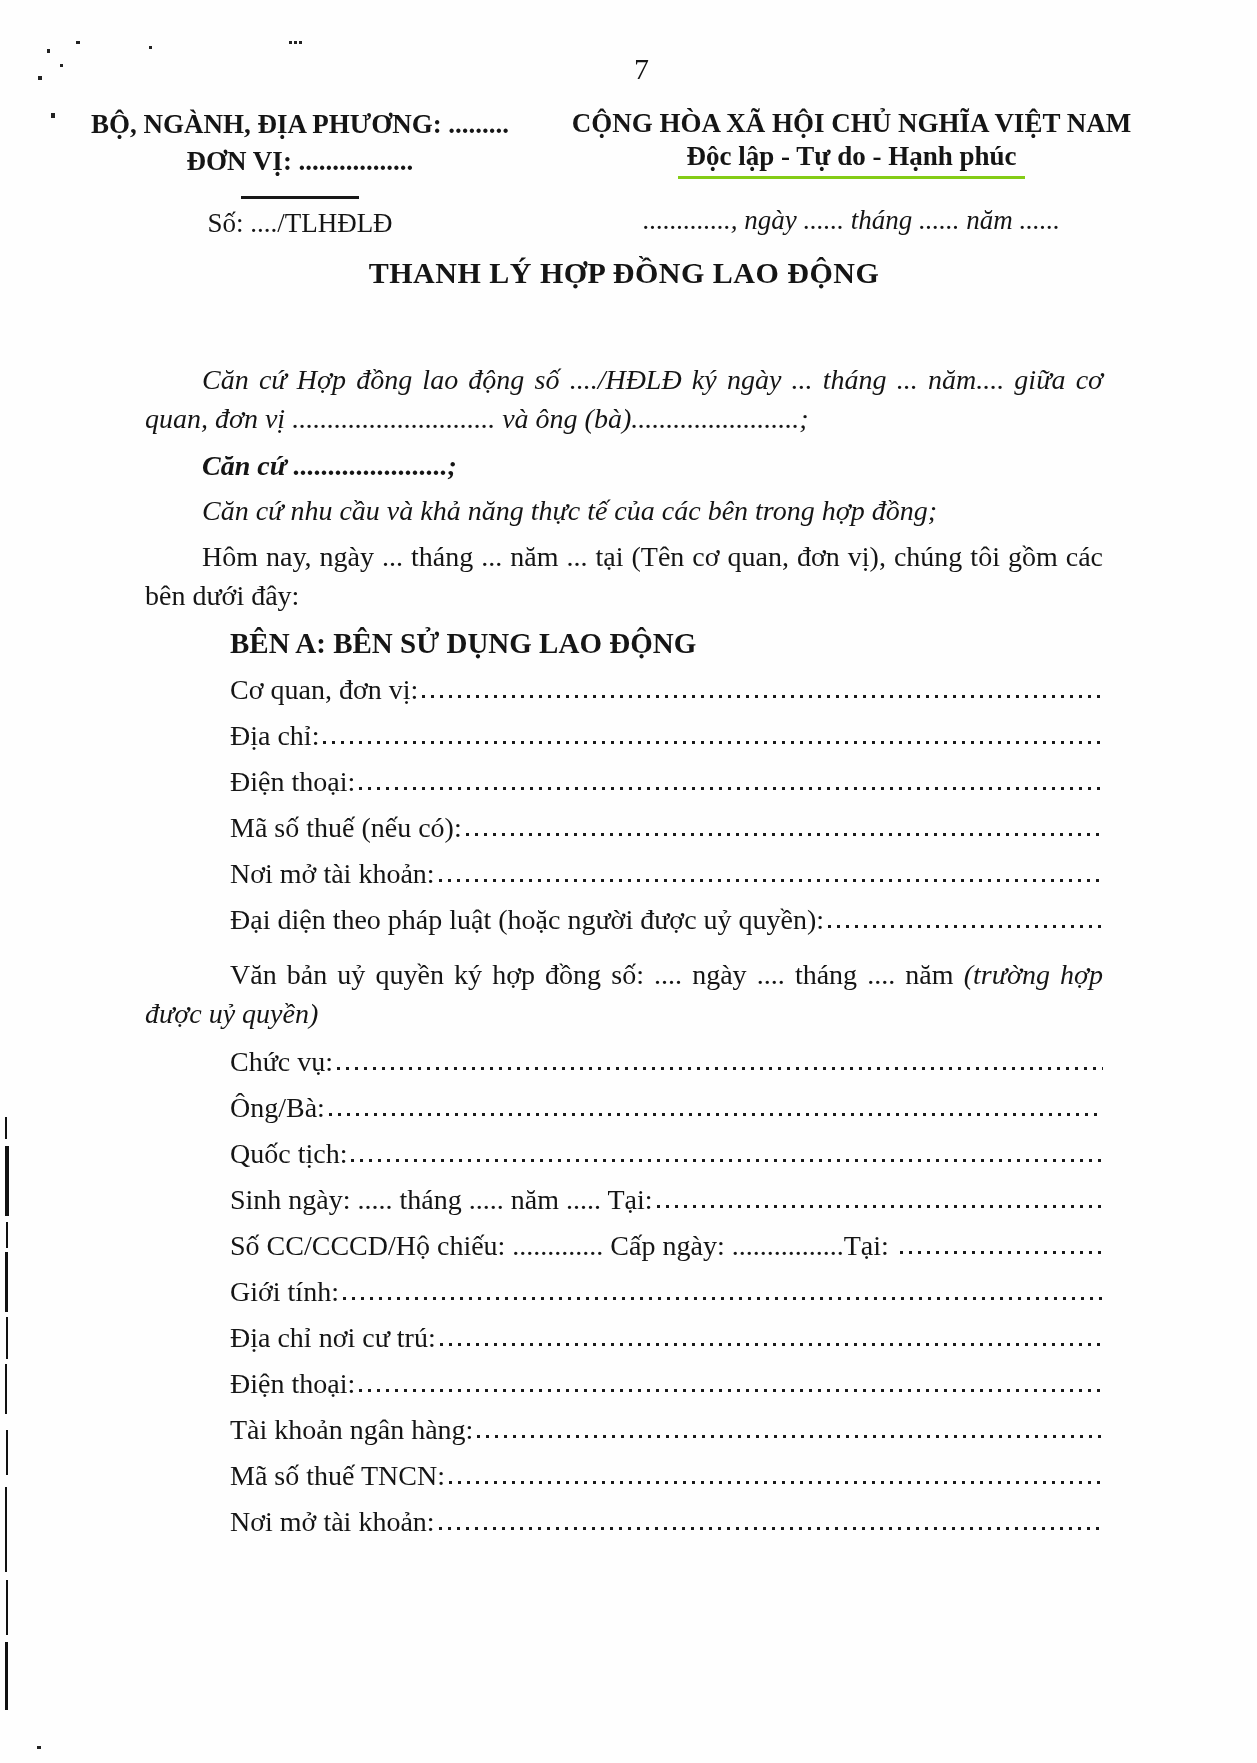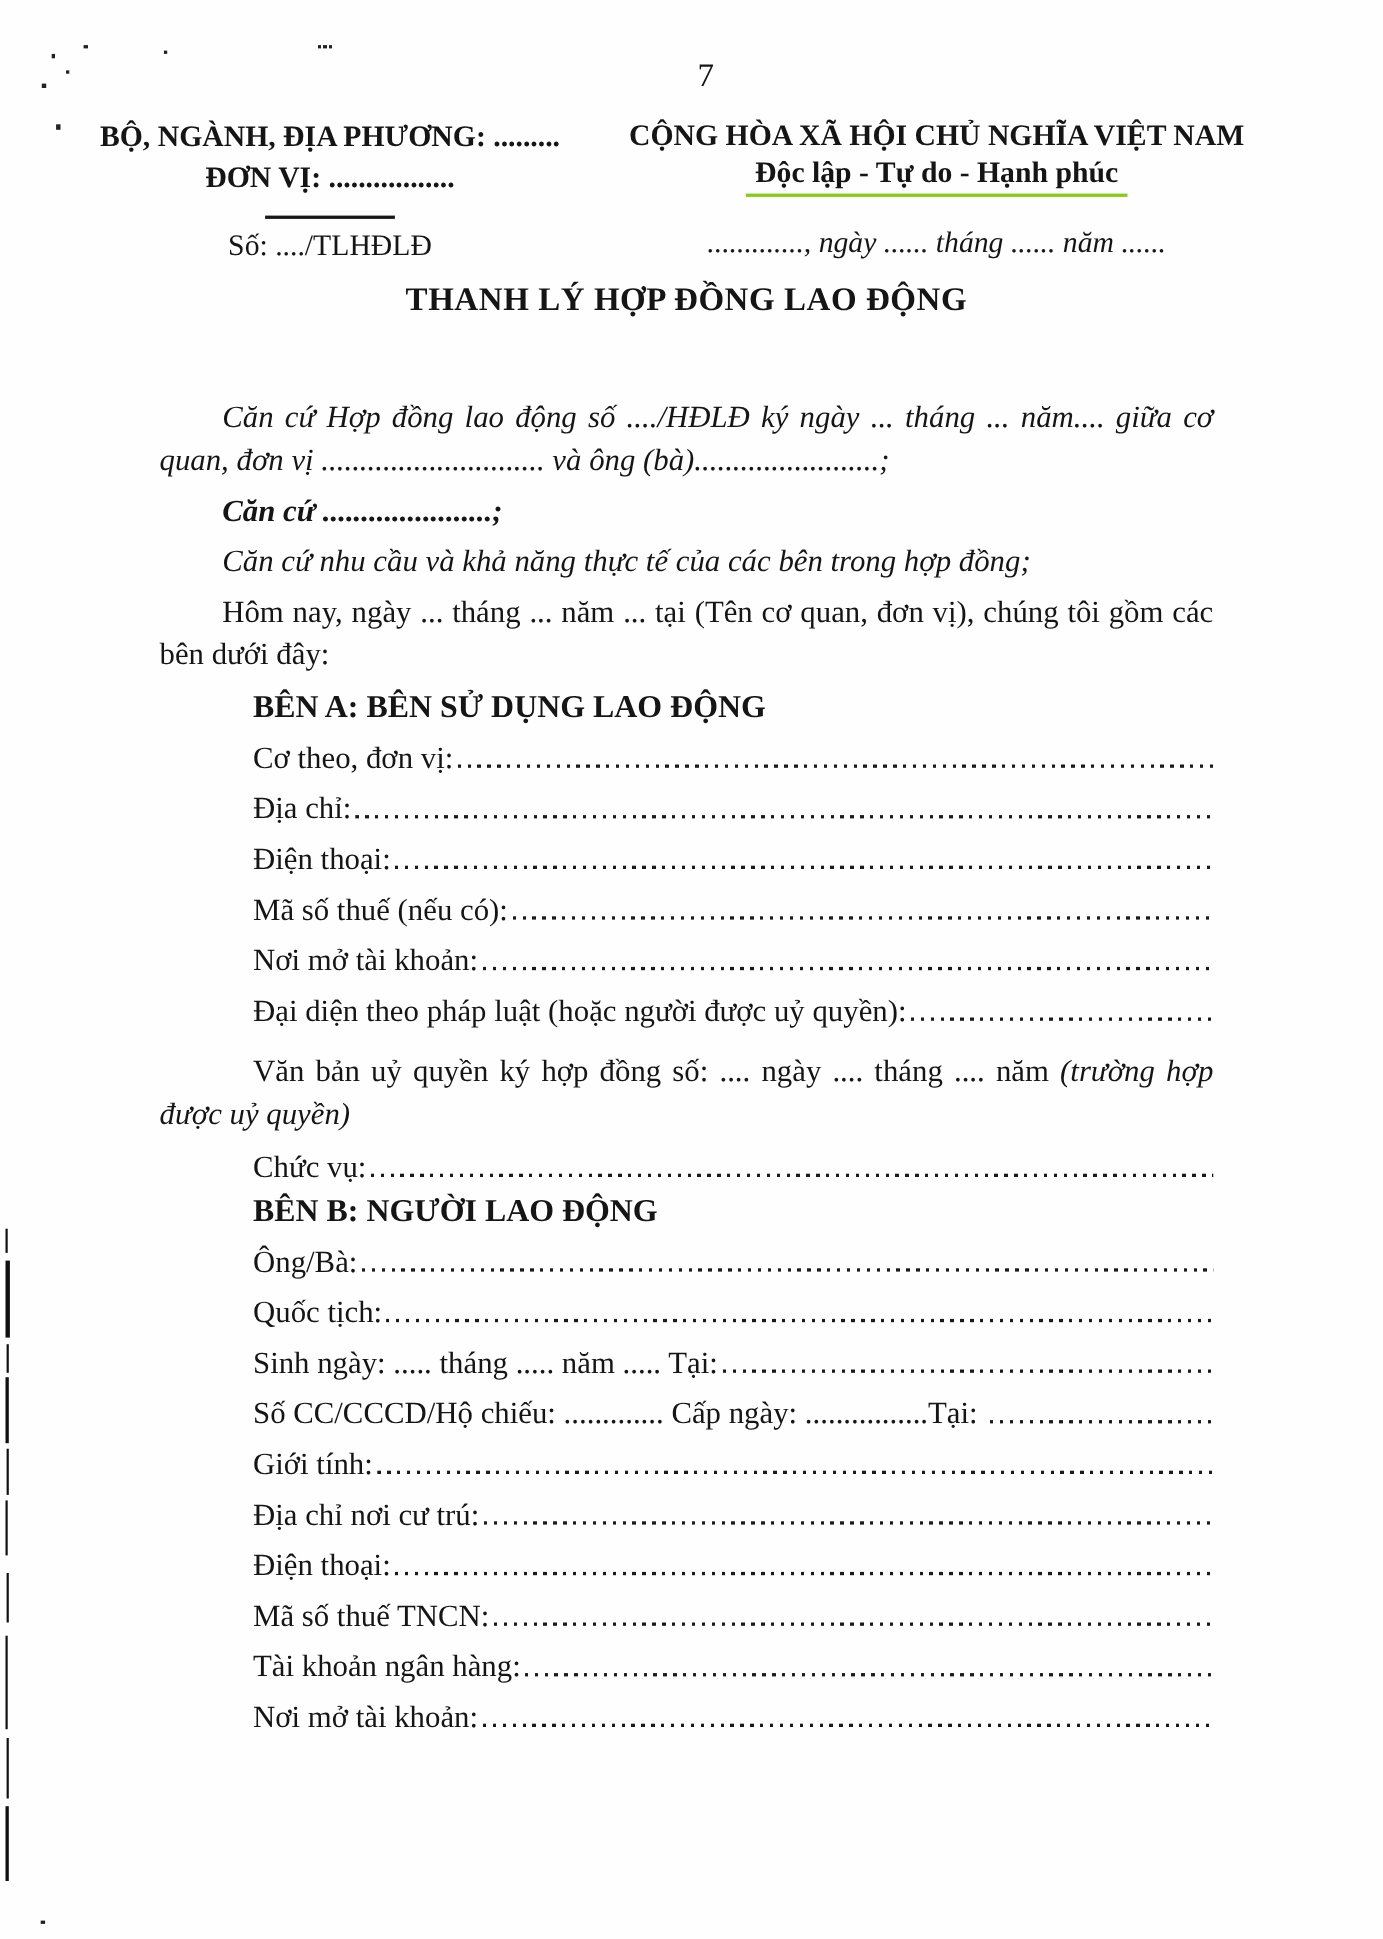--- a/index.html
+++ b/index.html
@@ -89,21 +89,21 @@
     <p class="i j indent p1">Căn cứ Hợp đồng lao động số ..../HĐLĐ  ký  ngày ... tháng ... năm....  giữa cơ quan, đơn vị ............................. và ông (bà)........................;</p>
     <p class="i indent p2">Căn cứ ......................;</p>
     <p class="i indent p3">Căn cứ nhu cầu và khả năng thực tế của các bên trong hợp đồng;</p>
     <p class="j indent p4">Hôm nay, ngày ... tháng ... năm ... tại (Tên cơ quan, đơn vị), chúng tôi gồm các bên dưới đây:</p>
 
     <div class="sect">
       <span>BÊN A: BÊN SỬ DỤNG LAO ĐỘNG</span>
     </div>
 
     <div class="row">
-      <span class="lbl">Cơ theo, đơn vị:</span>
+      <span class="lbl">Cơ quan, đơn vị:</span>
       <span class="leader"></span>
     </div>
     <div class="row">
       <span class="lbl">Địa chỉ:</span>
       <span class="leader"></span>
     </div>
     <div class="row">
       <span class="lbl">Điện thoại:</span>
       <span class="leader"></span>
     </div>
@@ -120,23 +120,20 @@
       <span class="leader"></span>
     </div>
 
     <p class="j auth"><span>Văn bản uỷ quyền ký hợp đồng số: ....  ngày .... tháng .... năm </span><span class="i">(trường hợp được uỷ quyền)</span></p>
 
     <div class="row">
       <span class="lbl">Chức vụ:</span>
       <span class="leader"></span>
     </div>
 
-    <div class="sect small">
-      <span>BÊN B: NGƯỜI LAO ĐỘNG</span>
-    </div>
 
     <div class="row">
       <span class="lbl">Ông/Bà:</span>
       <span class="leader"></span>
     </div>
     <div class="row">
       <span class="lbl">Quốc tịch:</span>
       <span class="leader"></span>
     </div>
     <div class="row">
@@ -153,25 +150,25 @@
     </div>
     <div class="row">
       <span class="lbl">Địa chỉ nơi cư trú:</span>
       <span class="leader"></span>
     </div>
     <div class="row">
       <span class="lbl">Điện thoại:</span>
       <span class="leader"></span>
     </div>
     <div class="row">
-      <span class="lbl">Mã số thuế TNCN:</span>
+      <span class="lbl">Tài khoản ngân hàng:</span>
       <span class="leader"></span>
     </div>
     <div class="row">
-      <span class="lbl">Tài khoản ngân hàng:</span>
+      <span class="lbl">Mã số thuế TNCN:</span>
       <span class="leader"></span>
     </div>
     <div class="row">
       <span class="lbl">Nơi mở tài khoản:</span>
       <span class="leader"></span>
     </div>
   </div>
 
 </div>
 

